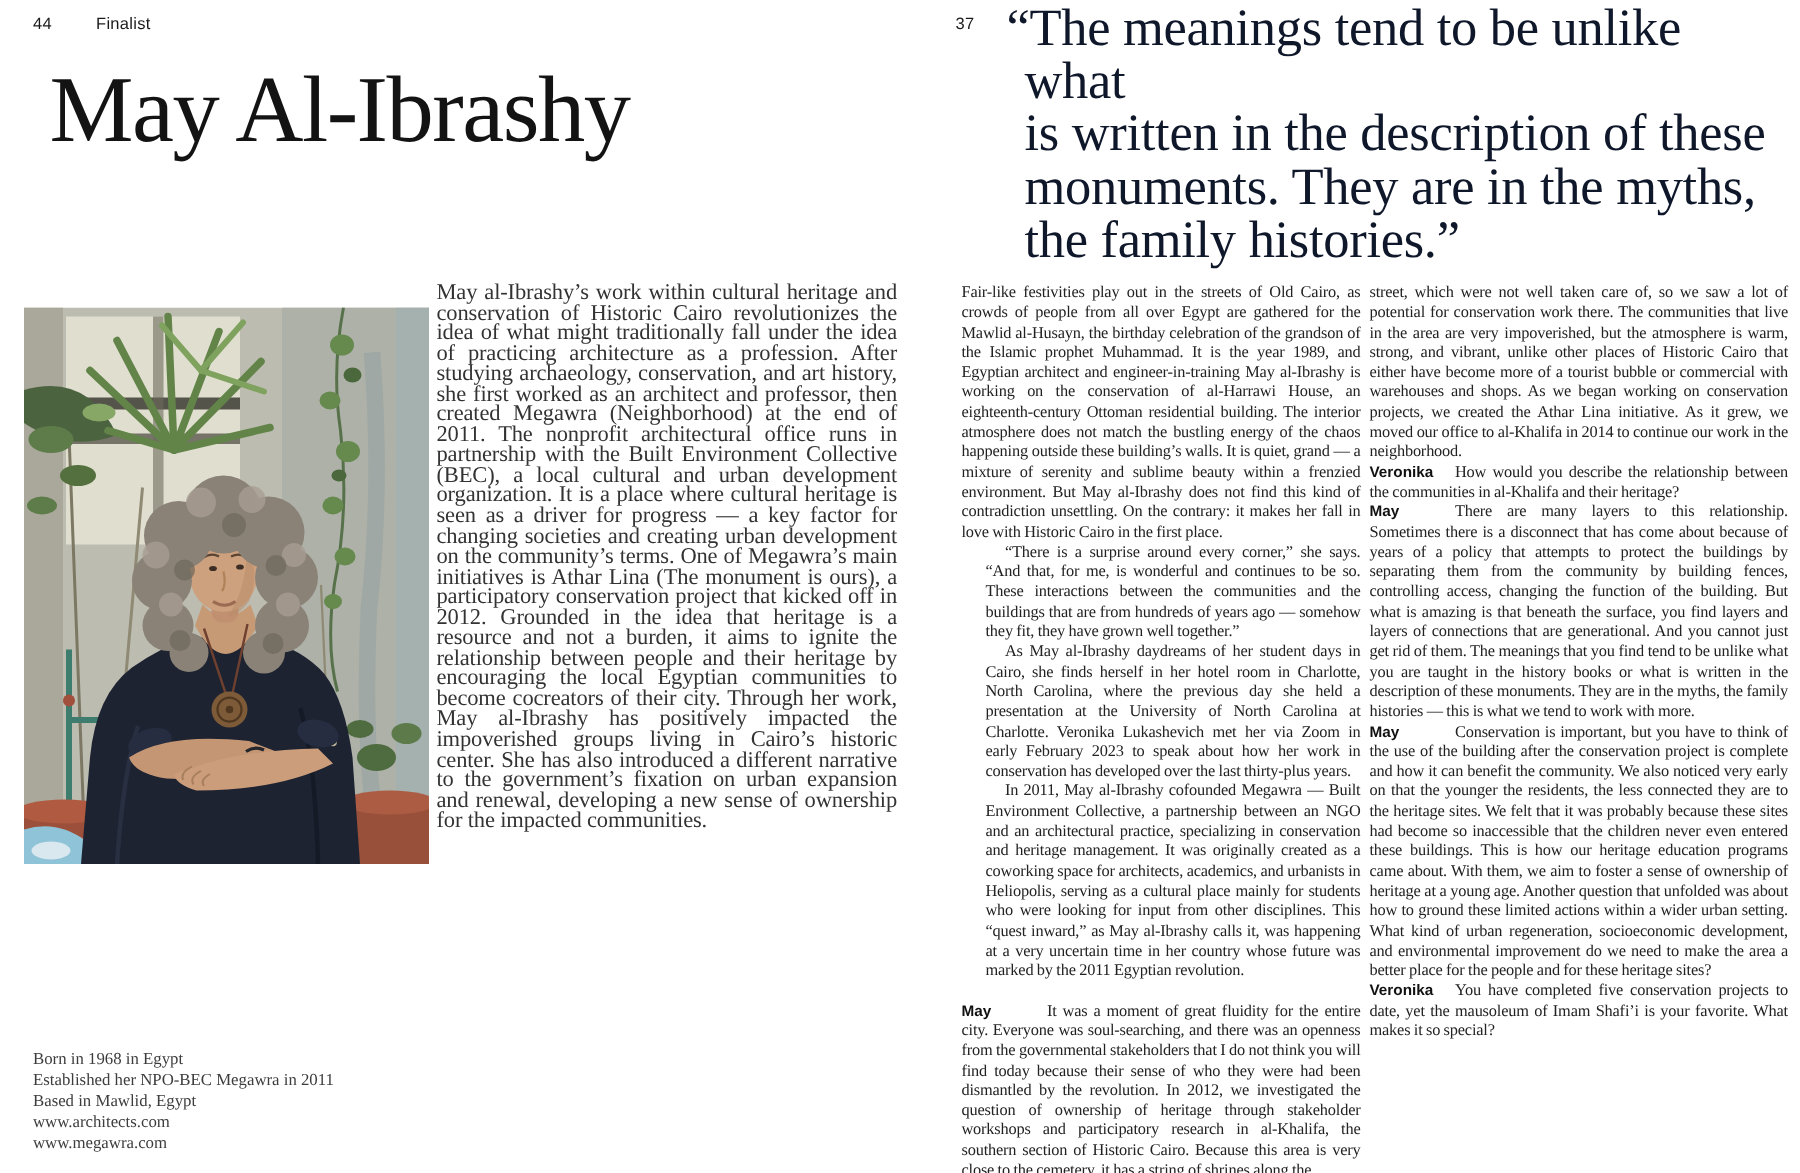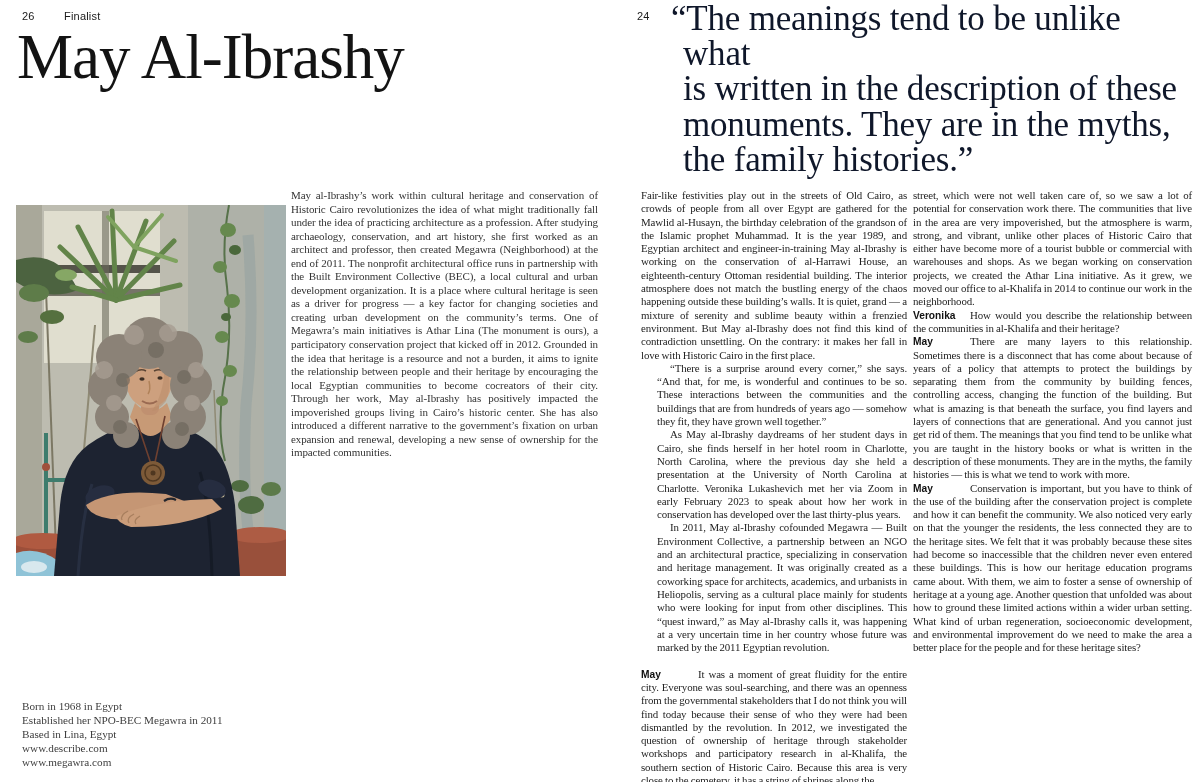--- a/index.html
+++ b/index.html
@@ -15,21 +15,21 @@
   #finalist{position:absolute;left:64px;top:10px;font-family:"Liberation Sans",sans-serif;font-size:11px;font-weight:500;color:#1a1a1a;letter-spacing:.2px;}
   #pg27{left:637px;}
   .title{
     position:absolute;left:17px;top:24px;font-size:63px;line-height:1.05;
     font-weight:400;letter-spacing:-1px;color:#131313;white-space:nowrap;
   }
   .photo{position:absolute;left:16px;top:205px;width:270px;height:371px;}
   .photo svg{display:block;width:100%;height:100%;}
   .intro{
     position:absolute;left:291px;top:189px;width:307px;
-    font-size:11px;line-height:13.55px;text-align:justify;color:#333;
+    font-size:15px;line-height:13.55px;text-align:justify;color:#333;
     letter-spacing:-.1px;hyphens:auto;
   }
   .bio{
     position:absolute;left:22px;top:700px;font-size:11.2px;line-height:13.9px;color:#3d3d3d;
   }
   .quote{
     position:absolute;left:683px;top:1px;width:502px;
     font-size:35px;line-height:35.2px;color:#0f172a;
     white-space:pre-line;text-indent:-12px;letter-spacing:-.2px;
   }
@@ -45,24 +45,24 @@
   .spk{
     display:inline-block;width:57px;text-indent:0;
     font-family:"Liberation Sans",sans-serif;font-weight:700;font-size:10.2px;
     letter-spacing:0;color:#111;
   }
   .hang{padding-left:57px;text-indent:-57px;}
 </style>
 </head>
 <body>
 
-<div class="pgno" id="pg26">26</div>
+<div class="pgno" id="pg26">44</div>
 <div id="finalist">Finalist</div>
 
-<h1 class="title" style="margin:0;">May Al-Ibrashy</h1>
+<h1 class="title" style="margin:16px;">May Al-Ibrashy</h1>
 
 <div class="photo">
   <svg viewBox="0 0 270 371" xmlns="http://www.w3.org/2000/svg">
 
     <rect width="270" height="371" fill="#bdbcb0"></rect>
     <rect x="172" width="98" height="371" fill="#aeb1a8"></rect>
     <rect x="248" width="22" height="371" fill="#9fb0b4" opacity="0.55"></rect>
     <path d="M232,30 q7,90 -2,170 q-4,90 4,140" stroke="#8fa0a0" stroke-width="11" fill="none" opacity="0.5"></path>
     <rect x="0" width="26" height="371" fill="#a9a89a"></rect>
 
@@ -188,37 +188,38 @@
     </g>
     <path d="M148,296 q6,-4 12,-1" stroke="#22252c" stroke-width="2.2" fill="none"></path>
   </svg>
 </div>
 
 <p class="intro" style="margin:0;">May al-Ibrashy’s work within cultural heritage and conservation of Historic Cairo revolutionizes the idea of what might traditionally fall under the idea of practicing architecture as a profession. After studying archaeology, conservation, and art history, she first worked as an architect and professor, then created Megawra (Neighborhood) at the end of 2011. The nonprofit architectural office runs in partnership with the Built Environment Collective (BEC), a local cultural and urban development organization. It is a place where cultural heritage is seen as a driver for progress — a key factor for changing societies and creating urban development on the community’s terms. One of Megawra’s main initiatives is Athar Lina (The monument is ours), a participatory conservation project that kicked off in 2012. Grounded in the idea that heritage is a resource and not a burden, it aims to ignite the relationship between people and their heritage by encouraging the local Egyptian communities to become cocreators of their city. Through her work, May al-Ibrashy has positively impacted the impoverished groups living in Cairo’s historic center. She has also introduced a different narrative to the government’s fixation on urban expansion and renewal, developing a new sense of ownership for the impacted communities.</p>
 
 <div class="bio">
     <div>Born in 1968 in Egypt</div>
     <div>Established her NPO-BEC Megawra in 2011</div>
-    <div>Based in Lina, Egypt</div>
-    <div>www.describe.com</div>
+    <div>Based in Mawlid, Egypt</div>
+    <div>www.architects.com</div>
     <div>www.megawra.com</div>
   </div>
 
-<div class="pgno" id="pg27">24</div>
+<div class="pgno" id="pg27">37</div>
 
 <div class="quote">“The meanings tend to be unlike what
 is written in the description of these
 monuments. They are in the myths,
 the family histories.”</div>
 
 <div class="col" id="col1">
     <p class="para">Fair-like festivities play out in the streets of Old Cairo, as crowds of people from all over Egypt are gathered for the Mawlid al-Husayn, the birthday celebration of the grandson of the Islamic prophet Muhammad. It is the year 1989, and Egyptian architect and engineer-in-training May al-Ibrashy is working on the conservation of al-Harrawi House, an eighteenth-century Ottoman residential building. The interior atmosphere does not match the bustling energy of the chaos happening outside these building’s walls. It is quiet, grand — a mixture of serenity and sublime beauty within a frenzied environment. But May al-Ibrashy does not find this kind of contradiction unsettling. On the contrary: it makes her fall in love with Historic Cairo in the first place.</p>
     <p class="para ind">“There is a surprise around every corner,” she says. “And that, for me, is wonderful and continues to be so. These interactions between the communities and the buildings that are from hundreds of years ago — somehow they fit, they have grown well together.”</p>
     <p class="para ind">As May al-Ibrashy daydreams of her student days in Cairo, she finds herself in her hotel room in Charlotte, North Carolina, where the previous day she held a presentation at the University of North Carolina at Charlotte. Veronika Lukashevich met her via Zoom in early February 2023 to speak about how her work in conservation has developed over the last thirty-plus years.</p>
     <p class="para ind">In 2011, May al-Ibrashy cofounded Megawra — Built Environment Collective, a partnership between an NGO and an architectural practice, specializing in conservation and heritage management. It was originally created as a coworking space for architects, academics, and urbanists in Heliopolis, serving as a cultural place mainly for students who were looking for input from other disciplines. This “quest inward,” as May al-Ibrashy calls it, was happening at a very uncertain time in her country whose future was marked by the 2011 Egyptian revolution.</p>
     <p class="dlg gap"><span class="spk">May</span>It was a moment of great fluidity for the entire city. Everyone was soul-searching, and there was an openness from the governmental stakeholders that I do not think you will find today because their sense of who they were had been dismantled by the revolution. In 2012, we investigated the question of ownership of heritage through stakeholder workshops and participatory research in al-Khalifa, the southern section of Historic Cairo. Because this area is very close to the cemetery, it has a string of shrines along the</p>
   </div>
 <div class="col" id="col2">
     <p class="para">street, which were not well taken care of, so we saw a lot of potential for conservation work there. The communities that live in the area are very impoverished, but the atmosphere is warm, strong, and vibrant, unlike other places of Historic Cairo that either have become more of a tourist bubble or commercial with warehouses and shops. As we began working on conservation projects, we created the Athar Lina initiative. As it grew, we moved our office to al-Khalifa in 2014 to continue our work in the neighborhood.</p>
     <p class="dlg"><span class="spk">Veronika</span>How would you describe the relationship between the communities in al-Khalifa and their heritage?</p>
     <p class="dlg"><span class="spk">May</span>There are many layers to this relationship. Sometimes there is a disconnect that has come about because of years of a policy that attempts to protect the buildings by separating them from the community by building fences, controlling access, changing the function of the building. But what is amazing is that beneath the surface, you find layers and layers of connections that are generational. And you cannot just get rid of them. The meanings that you find tend to be unlike what you are taught in the history books or what is written in the description of these monuments. They are in the myths, the family histories — this is what we tend to work with more.</p>
     <p class="dlg"><span class="spk">May</span>Conservation is important, but you have to think of the use of the building after the conservation project is complete and how it can benefit the community. We also noticed very early on that the younger the residents, the less connected they are to the heritage sites. We felt that it was probably because these sites had become so inaccessible that the children never even entered these buildings. This is how our heritage education programs came about. With them, we aim to foster a sense of ownership of heritage at a young age. Another question that unfolded was about how to ground these limited actions within a wider urban setting. What kind of urban regeneration, socioeconomic development, and environmental improvement do we need to make the area a better place for the people and for these heritage sites?</p>
+    <p class="dlg"><span class="spk">Veronika</span>You have completed five conservation projects to date, yet the mausoleum of Imam Shafi’i is your favorite. What makes it so special?</p>
   </div>
 
 </body></html>

